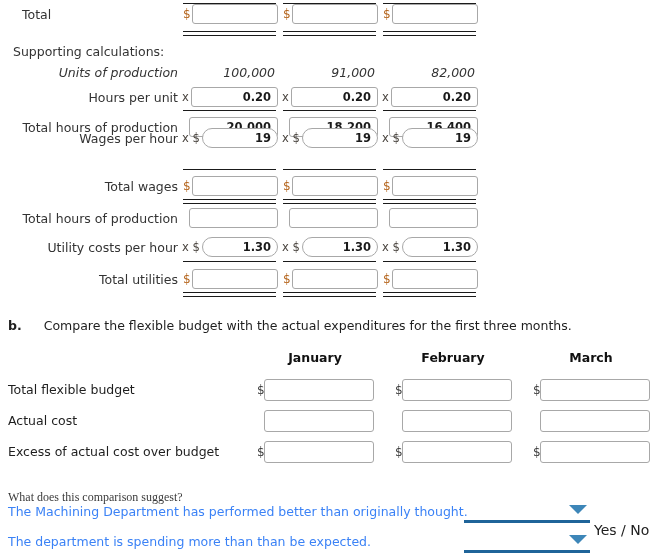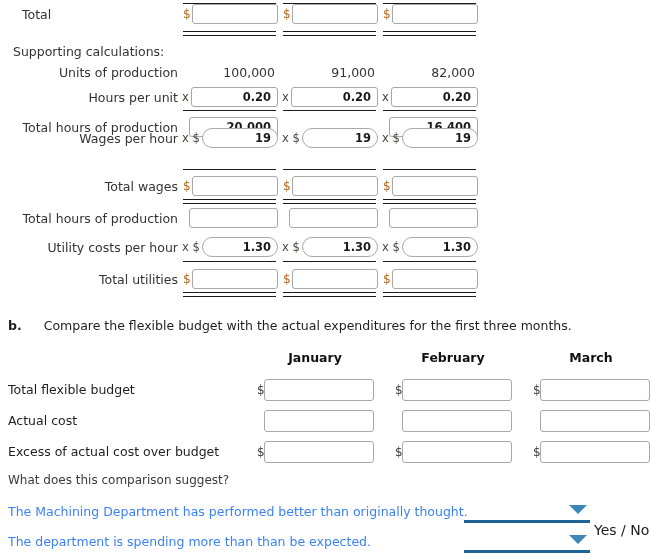--- a/index.html
+++ b/index.html
@@ -237,21 +237,21 @@
     <div class="cell-a c3">
       <span class="dollar d-plain">$</span>
       <div class="ibox w-d"></div>
     </div>
   </div>
 
   <div class="row-a" style="top:37px;position:absolute;width:651px;">
     <div class="label-a left">Supporting calculations:</div>
   </div>
 
-  <div class="row-a" style="top:58px;position:absolute;width:651px;">
+  <div class="row-a" style="top:58px;position:absolute;width:651px;font-style:italic;">
     <div class="label-a">Units of production</div>
     <div class="cell-a c1">
       <span class="plain-num">100,000</span>
     </div>
     <div class="cell-a c2">
       <span class="plain-num">91,000</span>
     </div>
     <div class="cell-a c3">
       <span class="plain-num">82,000</span>
     </div>
@@ -270,20 +270,23 @@
     <div class="cell-a c3">
       <span class="op mul">x</span>
       <div class="ibox w-x">0.20</div>
     </div>
   </div>
 
   <div class="row-a" style="top:113px;position:absolute;width:651px;">
     <div class="label-a">Total hours of production</div>
     <div class="cell-a c1">
       <div class="ibox w-full">20,000</div>
+    </div>
+    <div class="cell-a c2">
+      <div class="ibox w-full">18,200</div>
     </div>
     <div class="cell-a c3">
       <div class="ibox w-full">16,400</div>
     </div>
   </div>
 
   <div class="row-a" style="top:124px;position:absolute;width:651px;">
     <div class="label-a">Wages per hour</div>
     <div class="cell-a c1">
       <span class="op mul">x $</span>
@@ -441,21 +444,21 @@
     <div class="cell-b bc2">
       <span class="dollar-b">$</span>
       <div class="bbox"></div>
     </div>
     <div class="cell-b bc3">
       <span class="dollar-b">$</span>
       <div class="bbox"></div>
     </div>
   </div>
 
-  <div class="q-text" style="top:155px;">What does this comparison suggest?</div>
+  <div class="q-text" style="top:172px;font-family:Liberation Serif, serif;">What does this comparison suggest?</div>
 
   <div class="stmt-text" style="top:186px;">The Machining Department has performed better than originally thought.</div>
   <div class="stmt-text" style="top:216px;">The department is spending more than than be expected.</div>
 
   <div class="dd" style="left:464px; top:186px; width:126px; height:22px;">
     <div class="dd-arrow" style="left:105px; top:1px;"></div>
     <div class="dd-line" style="top:16px;"></div>
     <span style="position:absolute;left:2px;top:-1px;font-size:12px;color:#1e1e1e;"></span>
   </div>
 

